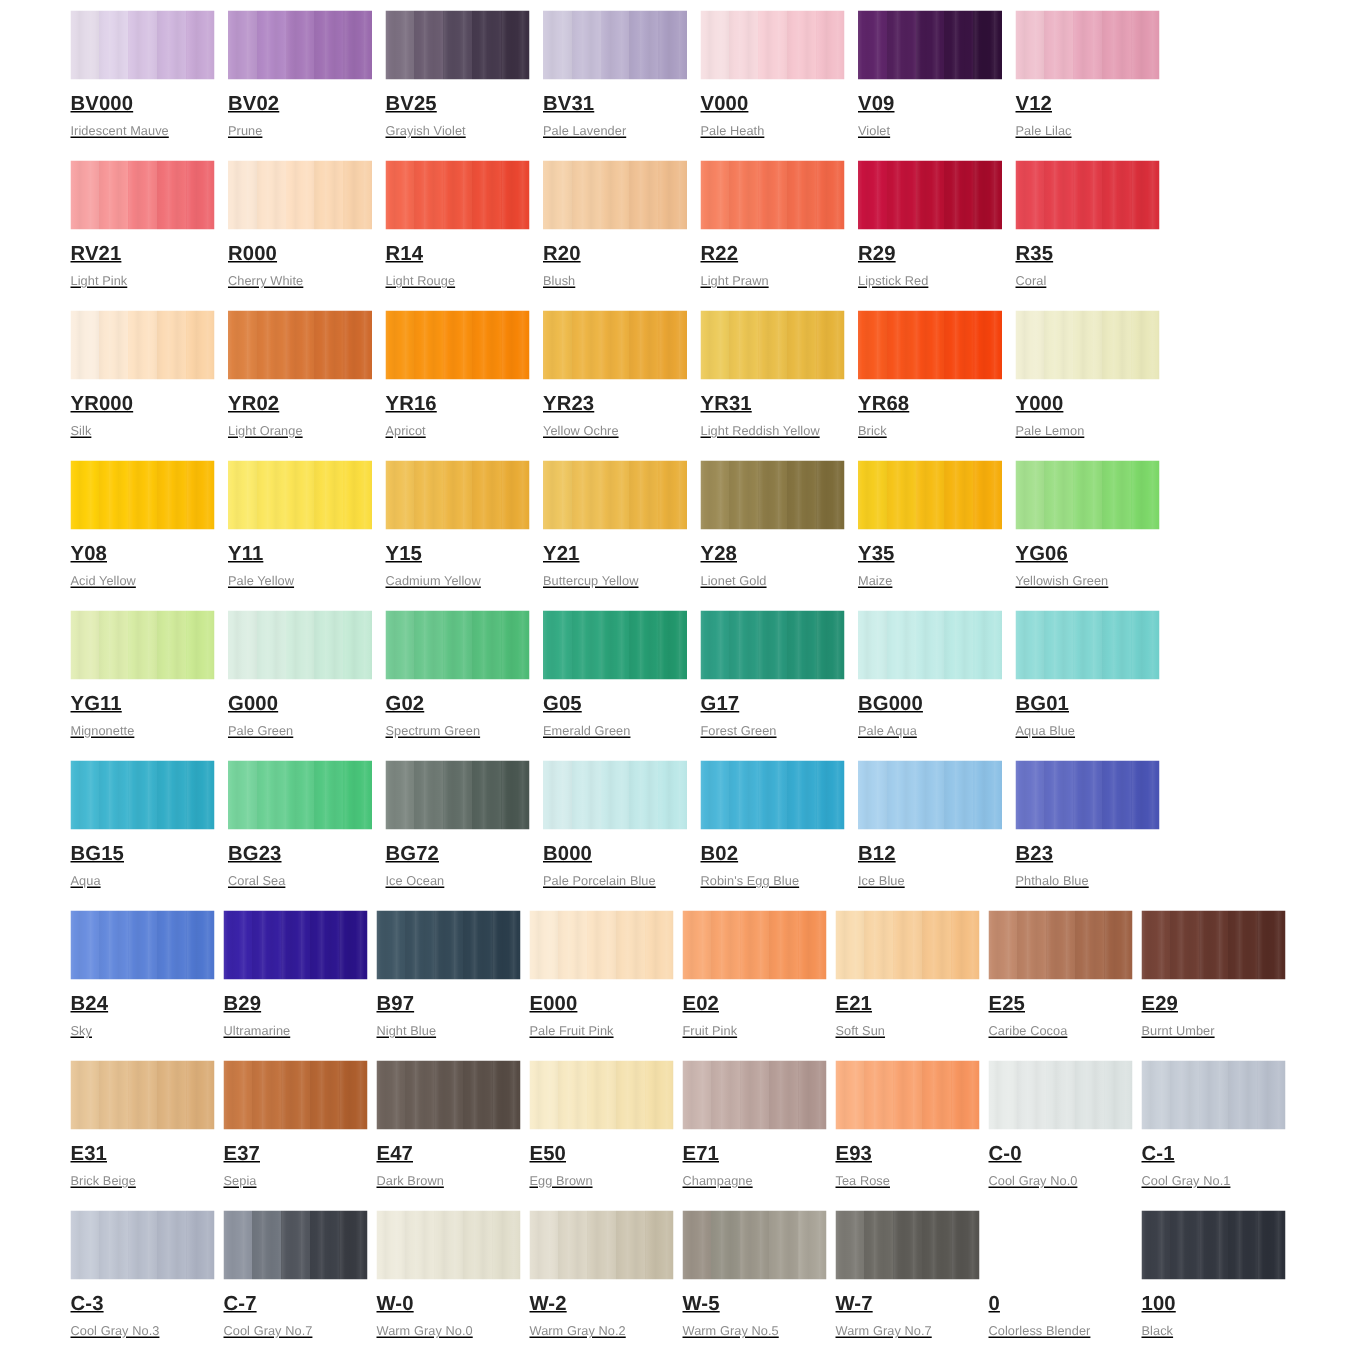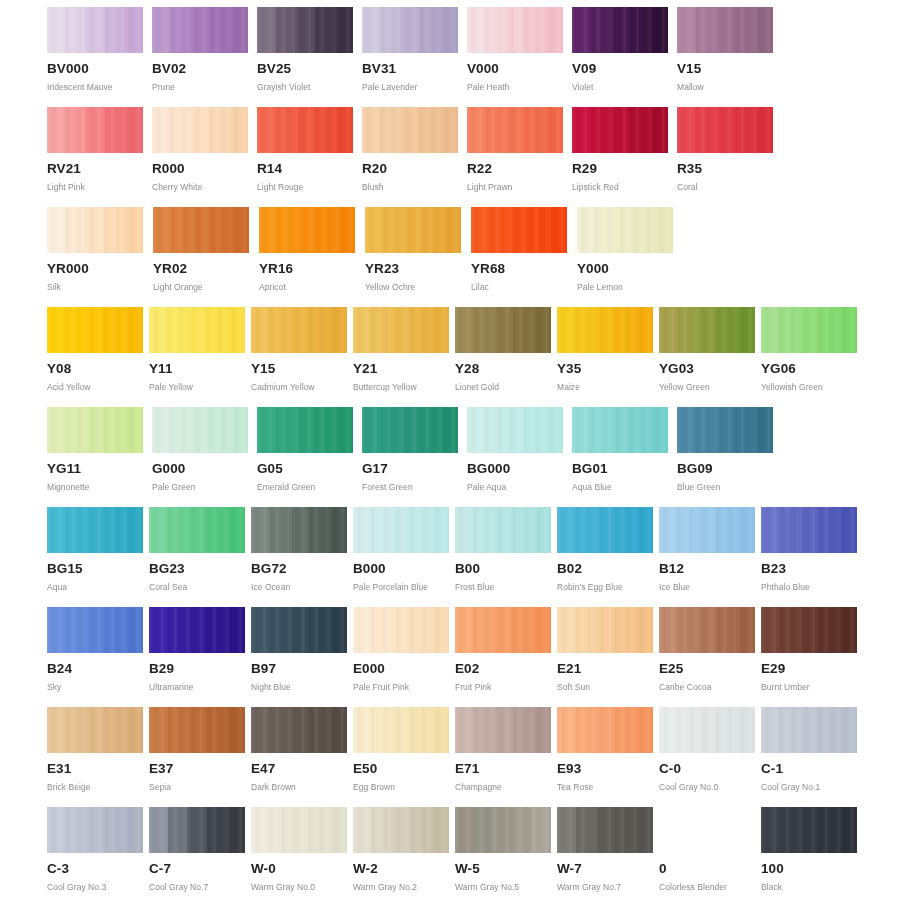--- a/index.html
+++ b/index.html
@@ -14,20 +14,21 @@
     font-family: "Liberation Sans", sans-serif;
     -webkit-font-smoothing: antialiased;
     overflow: hidden;
   }
   #chart-grid {
     position: relative;
     width: 776px;
     height: 900px;
     box-sizing: border-box;
     padding: 7px 0 18px 0;
+    text-decoration: underline;
   }
   .swatch-row {
     display: flex;
     height: 100px;
     padding-left: 47px;
     box-sizing: border-box;
   }
   .swatch-cell {
     width: 100px;
     margin-right: 6px;
@@ -128,25 +129,25 @@
       <div class="swatch-cell">
         <div class="swatch-color">
           <div class="grad" style="background: linear-gradient(90deg, rgb(94, 37, 105) 0%, rgb(94, 37, 105) 20%, rgb(82, 32, 92) 20%, rgb(82, 32, 92) 40%, rgb(69, 24, 79) 40%, rgb(69, 24, 79) 60%, rgb(58, 19, 67) 60%, rgb(58, 19, 67) 80%, rgb(47, 15, 55) 80%, rgb(47, 15, 55) 100%);"></div>
           <div class="streaks"></div>
         </div>
         <div class="swatch-code">V09</div>
         <div class="swatch-name">Violet</div>
       </div>
       <div class="swatch-cell">
         <div class="swatch-color">
-          <div class="grad" style="background: linear-gradient(90deg, rgb(177, 133, 162) 0%, rgb(177, 133, 162) 20%, rgb(168, 123, 153) 20%, rgb(168, 123, 153) 40%, rgb(158, 114, 144) 40%, rgb(158, 114, 144) 60%, rgb(150, 107, 137) 60%, rgb(150, 107, 137) 80%, rgb(143, 102, 130) 80%, rgb(143, 102, 130) 100%);"></div>
-          <div class="streaks"></div>
-        </div>
-        <div class="swatch-code">V15</div>
-        <div class="swatch-name">Mallow</div>
+          <div class="grad" style="background: linear-gradient(90deg, rgb(239, 194, 207) 0%, rgb(239, 194, 207) 20%, rgb(236, 181, 198) 20%, rgb(236, 181, 198) 40%, rgb(232, 168, 189) 40%, rgb(232, 168, 189) 60%, rgb(229, 160, 182) 60%, rgb(229, 160, 182) 80%, rgb(226, 154, 177) 80%, rgb(226, 154, 177) 100%);"></div>
+          <div class="streaks"></div>
+        </div>
+        <div class="swatch-code">V12</div>
+        <div class="swatch-name">Pale Lilac</div>
       </div>
     </div>
     <div class="swatch-row">
       <div class="swatch-cell">
         <div class="swatch-color">
           <div class="grad" style="background: linear-gradient(90deg, rgb(247, 163, 164) 0%, rgb(247, 163, 164) 20%, rgb(247, 151, 152) 20%, rgb(247, 151, 152) 40%, rgb(244, 130, 134) 40%, rgb(244, 130, 134) 60%, rgb(241, 114, 120) 60%, rgb(241, 114, 120) 80%, rgb(238, 104, 112) 80%, rgb(238, 104, 112) 100%);"></div>
           <div class="streaks"></div>
         </div>
         <div class="swatch-code">RV21</div>
         <div class="swatch-name">Light Pink</div>
@@ -228,25 +229,33 @@
       <div class="swatch-cell">
         <div class="swatch-color">
           <div class="grad" style="background: linear-gradient(90deg, rgb(238, 187, 76) 0%, rgb(238, 187, 76) 20%, rgb(237, 181, 69) 20%, rgb(237, 181, 69) 40%, rgb(236, 176, 63) 40%, rgb(236, 176, 63) 60%, rgb(234, 170, 57) 60%, rgb(234, 170, 57) 80%, rgb(233, 165, 51) 80%, rgb(233, 165, 51) 100%);"></div>
           <div class="streaks"></div>
         </div>
         <div class="swatch-code">YR23</div>
         <div class="swatch-name">Yellow Ochre</div>
       </div>
       <div class="swatch-cell">
         <div class="swatch-color">
+          <div class="grad" style="background: linear-gradient(90deg, rgb(236, 203, 92) 0%, rgb(236, 203, 92) 20%, rgb(235, 197, 83) 20%, rgb(235, 197, 83) 40%, rgb(233, 191, 75) 40%, rgb(233, 191, 75) 60%, rgb(232, 186, 67) 60%, rgb(232, 186, 67) 80%, rgb(230, 180, 59) 80%, rgb(230, 180, 59) 100%);"></div>
+          <div class="streaks"></div>
+        </div>
+        <div class="swatch-code">YR31</div>
+        <div class="swatch-name">Light Reddish Yellow</div>
+      </div>
+      <div class="swatch-cell">
+        <div class="swatch-color">
           <div class="grad" style="background: linear-gradient(90deg, rgb(248, 90, 30) 0%, rgb(248, 90, 30) 20%, rgb(247, 84, 26) 20%, rgb(247, 84, 26) 40%, rgb(247, 78, 21) 40%, rgb(247, 78, 21) 60%, rgb(246, 72, 17) 60%, rgb(246, 72, 17) 80%, rgb(245, 66, 12) 80%, rgb(245, 66, 12) 100%);"></div>
           <div class="streaks"></div>
         </div>
         <div class="swatch-code">YR68</div>
-        <div class="swatch-name">Lilac</div>
+        <div class="swatch-name">Brick</div>
       </div>
       <div class="swatch-cell">
         <div class="swatch-color">
           <div class="grad" style="background: linear-gradient(90deg, rgb(241, 239, 211) 0%, rgb(241, 239, 211) 20%, rgb(239, 238, 205) 20%, rgb(239, 238, 205) 40%, rgb(237, 236, 199) 40%, rgb(237, 236, 199) 60%, rgb(235, 234, 193) 60%, rgb(235, 234, 193) 80%, rgb(233, 232, 187) 80%, rgb(233, 232, 187) 100%);"></div>
           <div class="streaks"></div>
         </div>
         <div class="swatch-code">Y000</div>
         <div class="swatch-name">Pale Lemon</div>
       </div>
     </div>
@@ -294,28 +303,20 @@
       <div class="swatch-cell">
         <div class="swatch-color">
           <div class="grad" style="background: linear-gradient(90deg, rgb(246, 205, 31) 0%, rgb(246, 205, 31) 20%, rgb(246, 197, 26) 20%, rgb(246, 197, 26) 40%, rgb(246, 189, 21) 40%, rgb(246, 189, 21) 60%, rgb(246, 181, 16) 60%, rgb(246, 181, 16) 80%, rgb(246, 173, 11) 80%, rgb(246, 173, 11) 100%);"></div>
           <div class="streaks"></div>
         </div>
         <div class="swatch-code">Y35</div>
         <div class="swatch-name">Maize</div>
       </div>
       <div class="swatch-cell">
         <div class="swatch-color">
-          <div class="grad" style="background: linear-gradient(90deg, rgb(168, 161, 77) 0%, rgb(168, 161, 77) 20%, rgb(155, 160, 69) 20%, rgb(155, 160, 69) 40%, rgb(139, 156, 61) 40%, rgb(139, 156, 61) 60%, rgb(124, 152, 53) 60%, rgb(124, 152, 53) 80%, rgb(111, 148, 46) 80%, rgb(111, 148, 46) 100%);"></div>
-          <div class="streaks"></div>
-        </div>
-        <div class="swatch-code">YG03</div>
-        <div class="swatch-name">Yellow Green</div>
-      </div>
-      <div class="swatch-cell">
-        <div class="swatch-color">
           <div class="grad" style="background: linear-gradient(90deg, rgb(165, 224, 143) 0%, rgb(165, 224, 143) 20%, rgb(155, 222, 133) 20%, rgb(155, 222, 133) 40%, rgb(145, 220, 123) 40%, rgb(145, 220, 123) 60%, rgb(135, 218, 114) 60%, rgb(135, 218, 114) 80%, rgb(125, 216, 105) 80%, rgb(125, 216, 105) 100%);"></div>
           <div class="streaks"></div>
         </div>
         <div class="swatch-code">YG06</div>
         <div class="swatch-name">Yellowish Green</div>
       </div>
     </div>
     <div class="swatch-row">
       <div class="swatch-cell">
         <div class="swatch-color">
@@ -328,20 +329,28 @@
       <div class="swatch-cell">
         <div class="swatch-color">
           <div class="grad" style="background: linear-gradient(90deg, rgb(220, 238, 227) 0%, rgb(220, 238, 227) 20%, rgb(214, 237, 224) 20%, rgb(214, 237, 224) 40%, rgb(208, 236, 220) 40%, rgb(208, 236, 220) 60%, rgb(202, 235, 217) 60%, rgb(202, 235, 217) 80%, rgb(196, 234, 213) 80%, rgb(196, 234, 213) 100%);"></div>
           <div class="streaks"></div>
         </div>
         <div class="swatch-code">G000</div>
         <div class="swatch-name">Pale Green</div>
       </div>
       <div class="swatch-cell">
         <div class="swatch-color">
+          <div class="grad" style="background: linear-gradient(90deg, rgb(116, 203, 149) 0%, rgb(116, 203, 149) 20%, rgb(106, 199, 141) 20%, rgb(106, 199, 141) 40%, rgb(96, 195, 133) 40%, rgb(96, 195, 133) 60%, rgb(87, 191, 125) 60%, rgb(87, 191, 125) 80%, rgb(78, 187, 118) 80%, rgb(78, 187, 118) 100%);"></div>
+          <div class="streaks"></div>
+        </div>
+        <div class="swatch-code">G02</div>
+        <div class="swatch-name">Spectrum Green</div>
+      </div>
+      <div class="swatch-cell">
+        <div class="swatch-color">
           <div class="grad" style="background: linear-gradient(90deg, rgb(53, 171, 132) 0%, rgb(53, 171, 132) 20%, rgb(48, 166, 126) 20%, rgb(48, 166, 126) 40%, rgb(43, 161, 120) 40%, rgb(43, 161, 120) 60%, rgb(38, 156, 114) 60%, rgb(38, 156, 114) 80%, rgb(34, 151, 108) 80%, rgb(34, 151, 108) 100%);"></div>
           <div class="streaks"></div>
         </div>
         <div class="swatch-code">G05</div>
         <div class="swatch-name">Emerald Green</div>
       </div>
       <div class="swatch-cell">
         <div class="swatch-color">
           <div class="grad" style="background: linear-gradient(90deg, rgb(46, 158, 133) 0%, rgb(46, 158, 133) 20%, rgb(43, 154, 128) 20%, rgb(43, 154, 128) 40%, rgb(40, 150, 123) 40%, rgb(40, 150, 123) 60%, rgb(37, 146, 118) 60%, rgb(37, 146, 118) 80%, rgb(34, 142, 113) 80%, rgb(34, 142, 113) 100%);"></div>
           <div class="streaks"></div>
@@ -358,28 +367,20 @@
         <div class="swatch-name">Pale Aqua</div>
       </div>
       <div class="swatch-cell">
         <div class="swatch-color">
           <div class="grad" style="background: linear-gradient(90deg, rgb(146, 220, 216) 0%, rgb(146, 220, 216) 20%, rgb(138, 217, 213) 20%, rgb(138, 217, 213) 40%, rgb(130, 214, 210) 40%, rgb(130, 214, 210) 60%, rgb(122, 211, 207) 60%, rgb(122, 211, 207) 80%, rgb(114, 208, 204) 80%, rgb(114, 208, 204) 100%);"></div>
           <div class="streaks"></div>
         </div>
         <div class="swatch-code">BG01</div>
         <div class="swatch-name">Aqua Blue</div>
       </div>
-      <div class="swatch-cell">
-        <div class="swatch-color">
-          <div class="grad" style="background: linear-gradient(90deg, rgb(76, 137, 166) 0%, rgb(76, 137, 166) 20%, rgb(70, 131, 159) 20%, rgb(70, 131, 159) 40%, rgb(64, 125, 152) 40%, rgb(64, 125, 152) 60%, rgb(58, 119, 145) 60%, rgb(58, 119, 145) 80%, rgb(52, 113, 138) 80%, rgb(52, 113, 138) 100%);"></div>
-          <div class="streaks"></div>
-        </div>
-        <div class="swatch-code">BG09</div>
-        <div class="swatch-name">Blue Green</div>
-      </div>
     </div>
     <div class="swatch-row">
       <div class="swatch-cell">
         <div class="swatch-color">
           <div class="grad" style="background: linear-gradient(90deg, rgb(69, 185, 210) 0%, rgb(69, 185, 210) 20%, rgb(63, 181, 207) 20%, rgb(63, 181, 207) 40%, rgb(57, 177, 203) 40%, rgb(57, 177, 203) 60%, rgb(51, 173, 199) 60%, rgb(51, 173, 199) 80%, rgb(45, 169, 195) 80%, rgb(45, 169, 195) 100%);"></div>
           <div class="streaks"></div>
         </div>
         <div class="swatch-code">BG15</div>
         <div class="swatch-name">Aqua</div>
       </div>
@@ -399,28 +400,20 @@
         <div class="swatch-code">BG72</div>
         <div class="swatch-name">Ice Ocean</div>
       </div>
       <div class="swatch-cell">
         <div class="swatch-color">
           <div class="grad" style="background: linear-gradient(90deg, rgb(212, 236, 236) 0%, rgb(212, 236, 236) 20%, rgb(206, 235, 235) 20%, rgb(206, 235, 235) 40%, rgb(200, 234, 234) 40%, rgb(200, 234, 234) 60%, rgb(194, 233, 233) 60%, rgb(194, 233, 233) 80%, rgb(188, 232, 232) 80%, rgb(188, 232, 232) 100%);"></div>
           <div class="streaks"></div>
         </div>
         <div class="swatch-code">B000</div>
         <div class="swatch-name">Pale Porcelain Blue</div>
-      </div>
-      <div class="swatch-cell">
-        <div class="swatch-color">
-          <div class="grad" style="background: linear-gradient(90deg, rgb(196, 233, 231) 0%, rgb(196, 233, 231) 20%, rgb(189, 231, 229) 20%, rgb(189, 231, 229) 40%, rgb(182, 229, 227) 40%, rgb(182, 229, 227) 60%, rgb(175, 227, 225) 60%, rgb(175, 227, 225) 80%, rgb(168, 225, 223) 80%, rgb(168, 225, 223) 100%);"></div>
-          <div class="streaks"></div>
-        </div>
-        <div class="swatch-code">B00</div>
-        <div class="swatch-name">Frost Blue</div>
       </div>
       <div class="swatch-cell">
         <div class="swatch-color">
           <div class="grad" style="background: linear-gradient(90deg, rgb(76, 183, 217) 0%, rgb(76, 183, 217) 20%, rgb(69, 179, 214) 20%, rgb(69, 179, 214) 40%, rgb(62, 175, 211) 40%, rgb(62, 175, 211) 60%, rgb(55, 171, 208) 60%, rgb(55, 171, 208) 80%, rgb(48, 167, 205) 80%, rgb(48, 167, 205) 100%);"></div>
           <div class="streaks"></div>
         </div>
         <div class="swatch-code">B02</div>
         <div class="swatch-name">Robin's Egg Blue</div>
       </div>
       <div class="swatch-cell">

